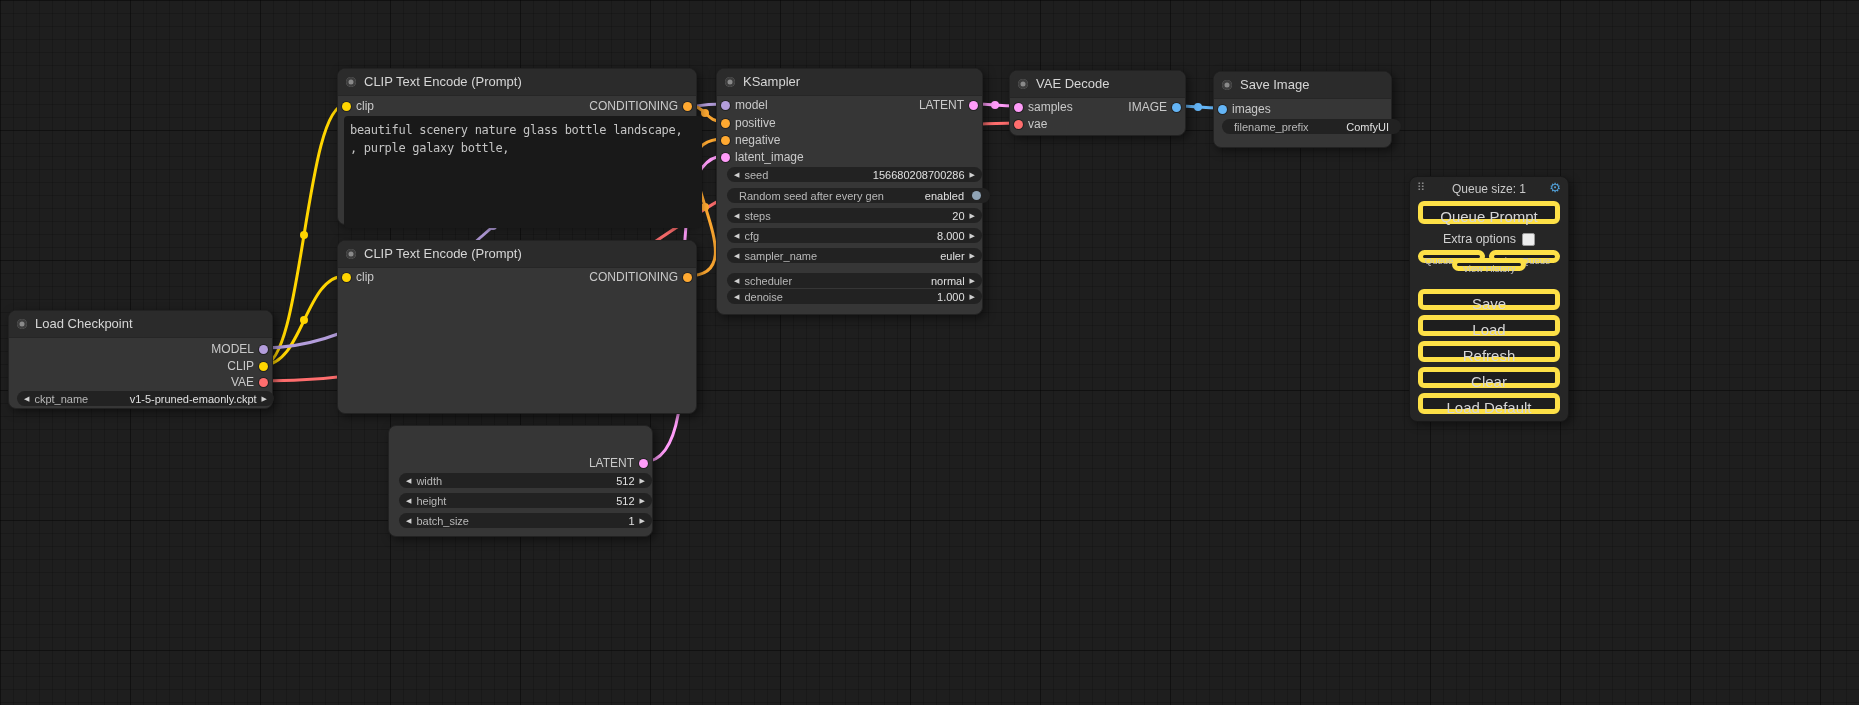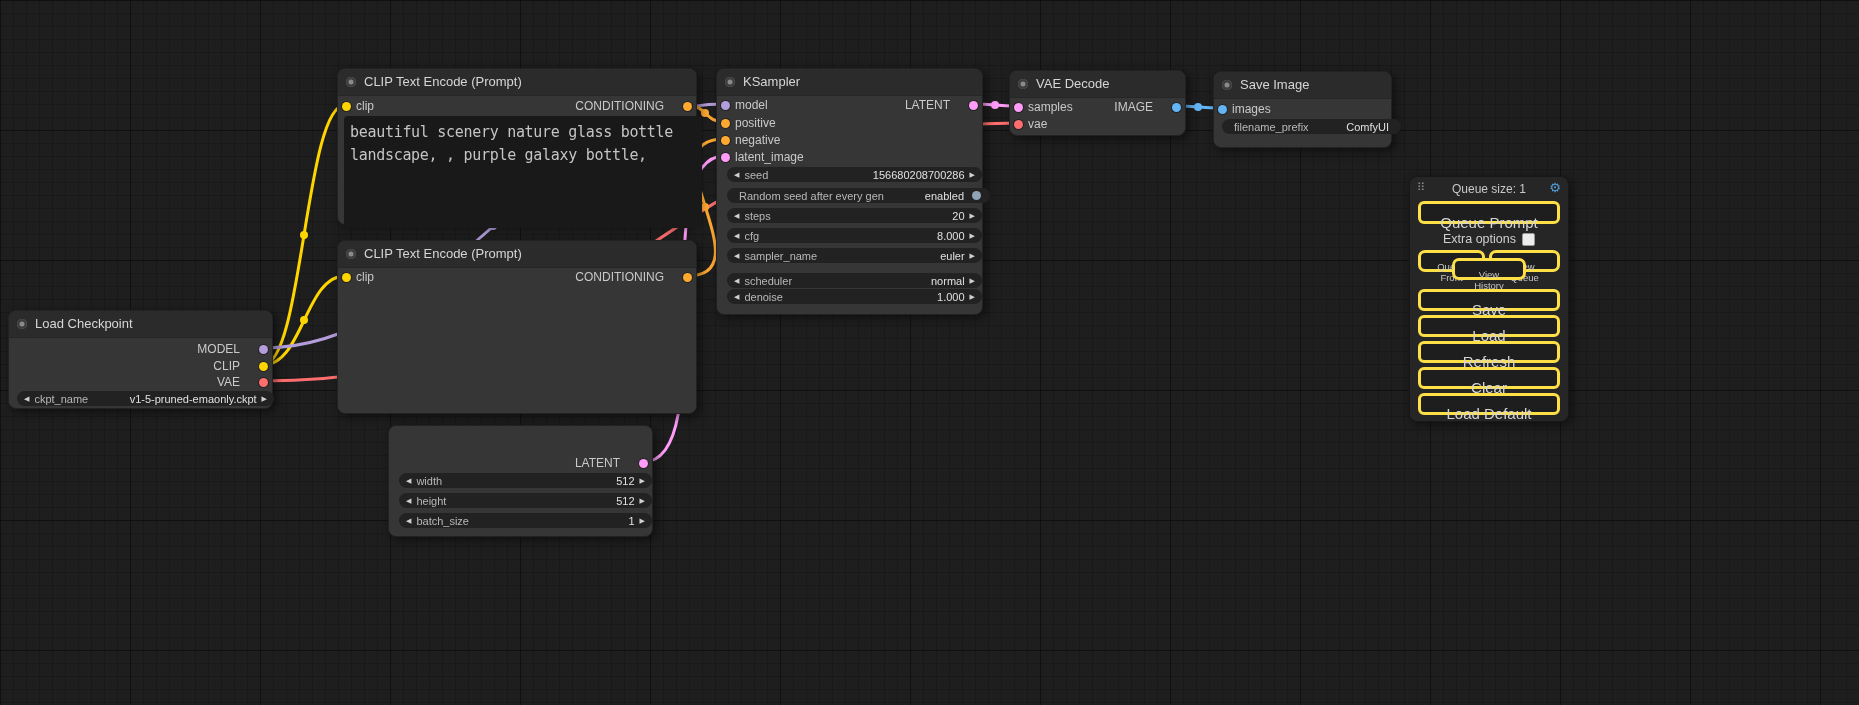--- a/index.html
+++ b/index.html
@@ -24,40 +24,40 @@
         box-shadow:3px 3px 10px rgba(0,0,0,.5);color:#ccc}
   .node-title{position:relative;height:26px;line-height:25px;background:#2b2b2b;
         border-radius:7px 7px 0 0;border-bottom:1px solid #262626;color:#d6d6d6;
         font-size:13px;padding-left:26px;white-space:nowrap}
   .title-dot{position:absolute;left:8px;top:8px;width:10px;height:10px;border-radius:50%;
         background:#8a8a8a;box-shadow:inset 0 0 0 2.5px #3d3d3d}
   .slot{position:absolute;height:16px;line-height:16px;font-size:12px;color:#c9c9c9;white-space:nowrap}
   .slot .dot{position:absolute;top:3.5px;width:9px;height:9px;border-radius:50%;box-shadow:0 0 0 1px rgba(0,0,0,.35)}
   .slot.in{left:0;padding-left:18px}
   .slot.in .dot{left:4px}
-  .slot.out{right:0;padding-right:32px}
+  .slot.out{right:0;padding-right:18px}
   .slot.out .dot{right:4px}
   .widget{position:absolute;height:15px;background:#222;border-radius:8px;display:flex;align-items:center;
         font-size:11px;color:#b8b8b8;padding:0 5px;white-space:nowrap}
   .widget .arrow{font-size:7px;color:#d0d0d0;line-height:15px;padding:0 2px}
   .widget .wlabel{padding-left:3px}
   .widget .wvalue{margin-left:auto;padding-right:3px;color:#e0e0e0}
   .widget.no-arrows{padding:0 9px}
   .toggle-dot{width:9px;height:9px;border-radius:50%;background:#8fa3b5;margin-left:5px;flex:0 0 auto}
   .prompt-text{position:absolute;background:#191919;border-radius:4px;color:#c4c4c4;
-        font-family:"DejaVu Sans Mono","Liberation Mono",monospace;font-size:15px;letter-spacing:-0.3px;
+        font-family:"DejaVu Sans Mono","Liberation Mono",monospace;font-size:12px;letter-spacing:-0.3px;
         line-height:1.5;padding:5px 6px;white-space:pre-wrap;overflow:hidden}
   .menu{position:absolute;left:1409px;top:176px;width:158px;height:244px;z-index:3;background:#262626;
         border:1px solid #181818;border-radius:8px;box-shadow:3px 3px 10px rgba(0,0,0,.45)}
   .menu-header{position:absolute;left:0;top:0;width:100%;height:20px}
   .drag{position:absolute;left:7px;top:4px;color:#8a8a8a;font-size:11px;cursor:move}
   .qsize{position:absolute;left:0;top:5px;width:100%;text-align:center;font-size:12px;color:#c9c9c9}
   .gear{position:absolute;right:7px;top:3px;font-size:13px;color:#52a0d8;cursor:pointer}
-  .mbtn{position:absolute;left:8px;width:142px;background:#1e1e1e;border:3px solid #fde047;border-radius:6px;
-        color:#d6d6d6;font-family:inherit;text-align:center;padding:8px;cursor:pointer}
+  .mbtn{position:absolute;left:8px;width:142px;background:#1e1e1e;border:5px solid #fde047;border-radius:6px;
+        color:#d6d6d6;font-family:inherit;text-align:center;padding:0;cursor:pointer}
   .mbtn.big{height:21px;font-size:15px;line-height:19px}
   .mbtn.qp{height:23px;line-height:21px}
   .mbtn.small{height:13px;font-size:9.5px;line-height:11px;border-radius:7px;color:#c6c6c6}
   .extra-row{position:absolute;left:0;top:55px;width:100%;display:flex;justify-content:center;
         align-items:center;gap:6px;font-size:12.5px;color:#d0d0d0}
   .checkbox{width:11px;height:11px;background:#ededed;border:1px solid #9a9a9a;border-radius:2px}
 </style>
 </head>
 <body>
 

